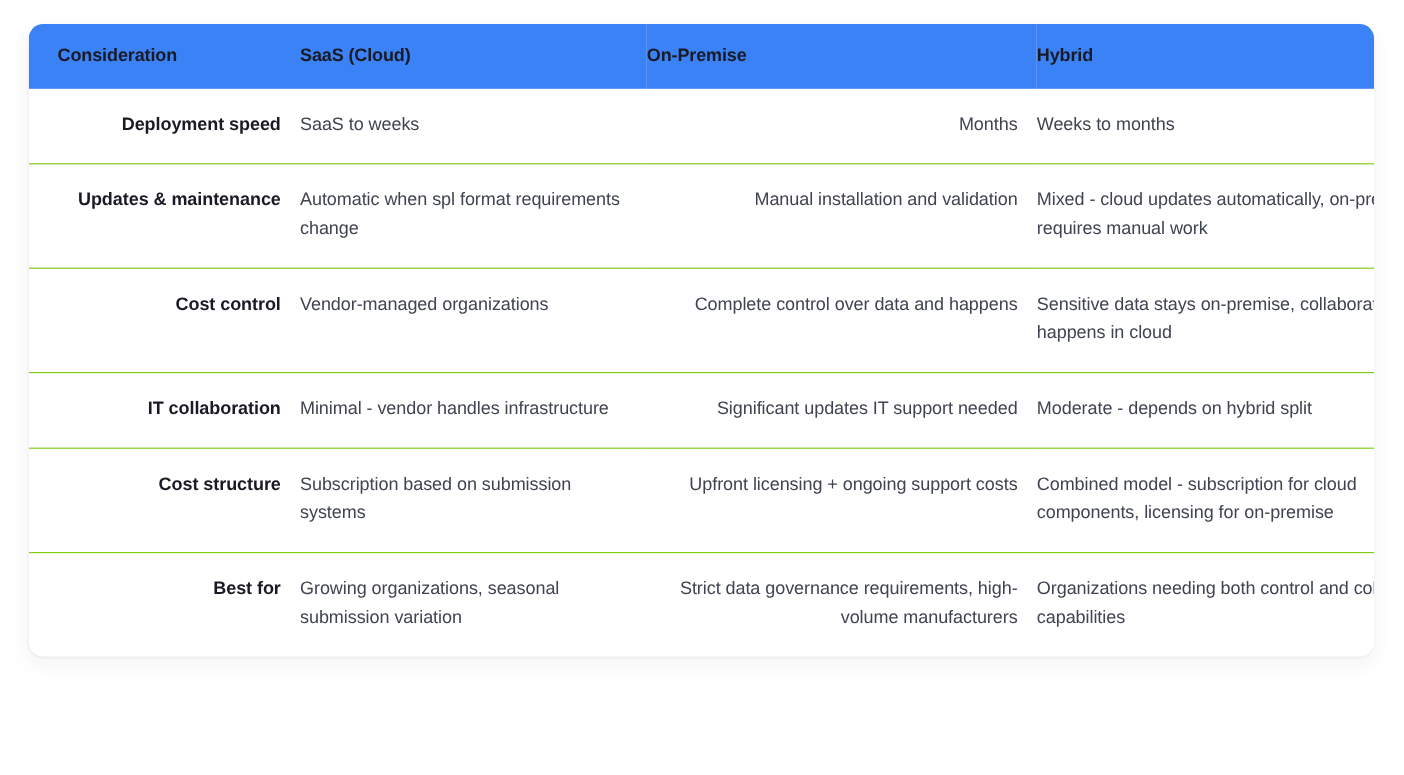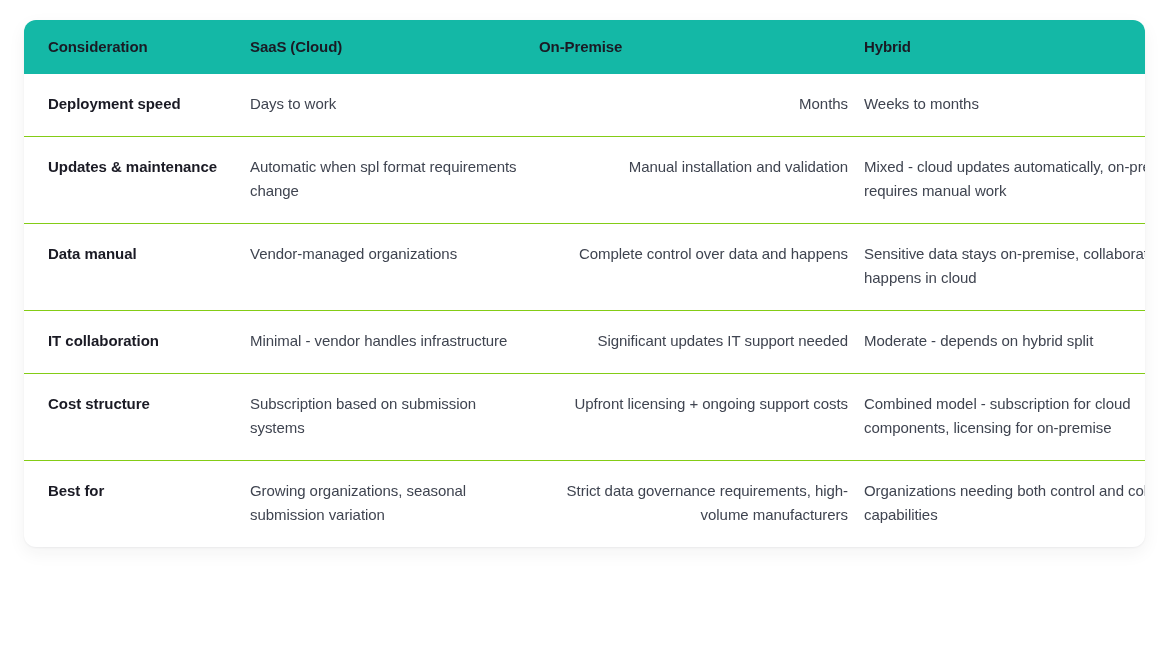--- a/index.html
+++ b/index.html
@@ -35,21 +35,21 @@
     overflow: hidden;
   }
 
   table.cmp {
     width: 100%;
     border-collapse: collapse;
     table-layout: fixed;
   }
 
   table.cmp thead th {
-    background: #14b8a6;
+    background: #3b82f6;
     text-align: left;
     font-size: 15px;
     font-weight: 700;
     color: #1a1a24;
     letter-spacing: -0.1px;
     padding: 17px 16px 17px 0;
     vertical-align: middle;
     line-height: 20px;
   }
 
@@ -63,20 +63,21 @@
     letter-spacing: -0.05px;
   }
 
   table.cmp tbody tr:first-child td {
     border-top: none;
   }
 
   table.cmp tbody td.rowlabel {
     font-weight: 700;
     color: #1a1a24;
+    text-align: right;
   }
 
   
   .col-label   { width: 186px; }
   .col-saas    { width: 273px; }
   .col-onprem  { width: 309px; text-align: right; }
   .col-hybrid  { width: 353px; }
 
   table.cmp th.col-label,
   table.cmp td.col-label { padding-left: 24px; }
@@ -93,34 +94,34 @@
           <th class="col-label">Consideration</th>
           <th class="col-saas">SaaS (Cloud)</th>
           <th class="col-onprem">On-Premise</th>
           <th class="col-hybrid">Hybrid</th>
         </tr>
       </thead>
       <tbody>
 
         <tr>
           <td class="col-label rowlabel">Deployment speed</td>
-          <td class="col-saas">Days to work</td>
+          <td class="col-saas">SaaS to weeks</td>
           <td class="col-onprem">Months</td>
           <td class="col-hybrid">Weeks to months</td>
         </tr>
 
         <tr>
           <td class="col-label rowlabel">Updates &amp; maintenance</td>
           <td class="col-saas">Automatic when spl format requirements change</td>
           <td class="col-onprem">Manual installation and validation</td>
           <td class="col-hybrid">Mixed - cloud updates automatically, on-premise requires manual work</td>
         </tr>
 
         <tr>
-          <td class="col-label rowlabel">Data manual</td>
+          <td class="col-label rowlabel">Cost control</td>
           <td class="col-saas">Vendor-managed organizations</td>
           <td class="col-onprem">Complete control over data and happens</td>
           <td class="col-hybrid">Sensitive data stays on-premise, collaboration happens in cloud</td>
         </tr>
 
         <tr>
           <td class="col-label rowlabel">IT collaboration</td>
           <td class="col-saas">Minimal - vendor handles infrastructure</td>
           <td class="col-onprem">Significant updates IT support needed</td>
           <td class="col-hybrid">Moderate - depends on hybrid split</td>

